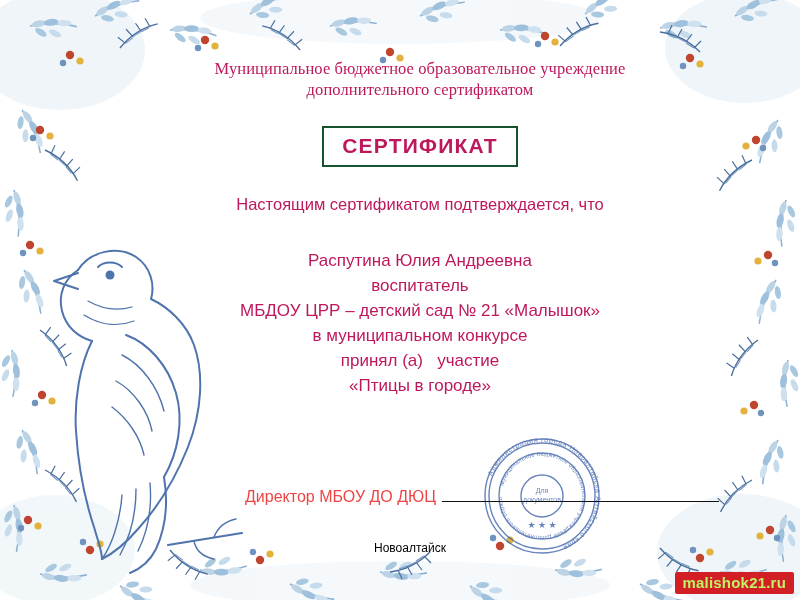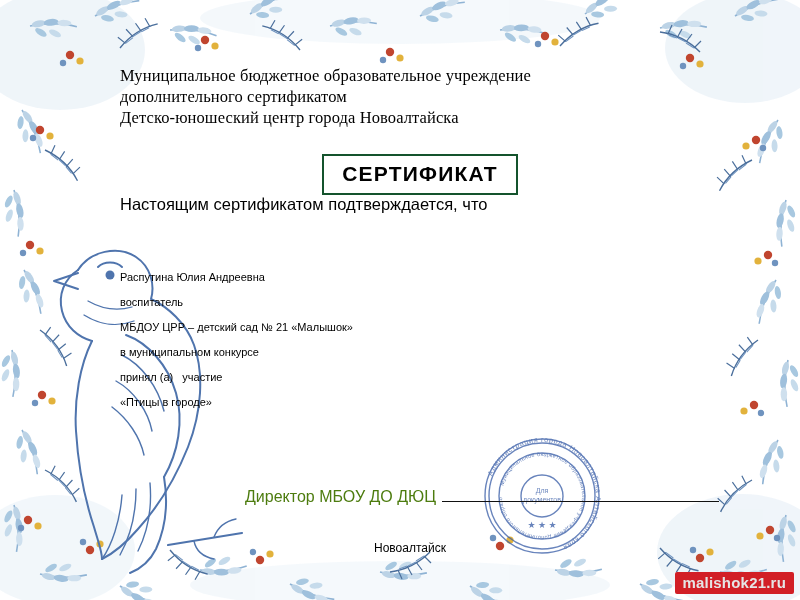--- a/index.html
+++ b/index.html
@@ -38,24 +38,24 @@
     top: 215px;
     width: 235px;
     height: 370px;
     pointer-events: none;
   }
 
   
   .content {
     position: absolute;
     left: 120px;
-    top: 65px;
+    top: 58px;
     width: 600px;
-    text-align: left;
-    color: #000000;
+    text-align: center;
+    color: #be185d;
   }
 
   .org-line {
     font-size: 16.5px;
     line-height: 21px;
     letter-spacing: 0.1px;
   }
 
   .title-wrap {
     margin-top: 26px;
@@ -65,41 +65,42 @@
   .title-box {
     border: 2px solid #14532d;
     padding: 6px 18px 7px 18px;
     font-size: 21px;
     font-weight: bold;
     letter-spacing: 1.2px;
     font-family: "Liberation Sans", sans-serif;
   }
 
   .confirm-line {
+    margin-top: 28px;
     font-size: 16.5px;
     font-family: "Liberation Sans", sans-serif;
   }
 
   .recipient {
-    margin-top: 51px;
-    font-size: 11px;
+    margin-top: 34px;
+    font-size: 17px;
     line-height: 25px;
     font-family: "Liberation Sans", sans-serif;
   }
   .recipient div { white-space: pre; }
 
   
   .sign-row {
     position: absolute;
     left: 245px;
     top: 488px;
     width: 480px;
     font-size: 16px;
     font-family: "Liberation Sans", sans-serif;
-    color: #4d7c0f;
+    color: #ef4444;
     display: flex;
     align-items: baseline;
     white-space: nowrap;
   }
   .sign-rule {
     flex: 1 1 auto;
     border-bottom: 1px solid #111;
     margin: 0 6px;
     height: 13px;
   }
@@ -126,21 +127,21 @@
     font-family: "Liberation Sans", sans-serif;
     line-height: 21px;
   }
 
   
   .watermark {
     position: absolute;
     right: 6px;
     bottom: 6px;
     background: #d21f26;
-    color: #e5e5e5;
+    color: #bef264;
     font-family: "Liberation Sans", sans-serif;
     font-size: 15px;
     font-weight: bold;
     padding: 2px 8px 3px 8px;
     letter-spacing: 0.2px;
     border-radius: 2px;
   }
 </style>
 </head>
 <body>
@@ -282,21 +283,20 @@
 
       <path d="M150,330 C176,326 200,322 224,318" stroke-width="2.2"></path>
       <path d="M196,322 C200,312 208,306 218,304" stroke-width="1.4"></path>
       <path d="M176,326 C178,336 186,342 196,344" stroke-width="1.4"></path>
     </g>
   </svg>
 
   <div class="content">
     <div class="org-line">Муниципальное бюджетное образовательное учреждение</div>
     <div class="org-line">дополнительного сертификатом</div>
-    <div class="org-line">Детско-юношеский центр города Новоалтайска</div>
 
     <div class="title-wrap">
       <div class="title-box">СЕРТИФИКАТ</div>
     </div>
 
     <div class="confirm-line">Настоящим сертификатом подтверждается, что</div>
 
     <div class="recipient">
       <div>Распутина Юлия Андреевна</div>
       <div>воспитатель</div>

